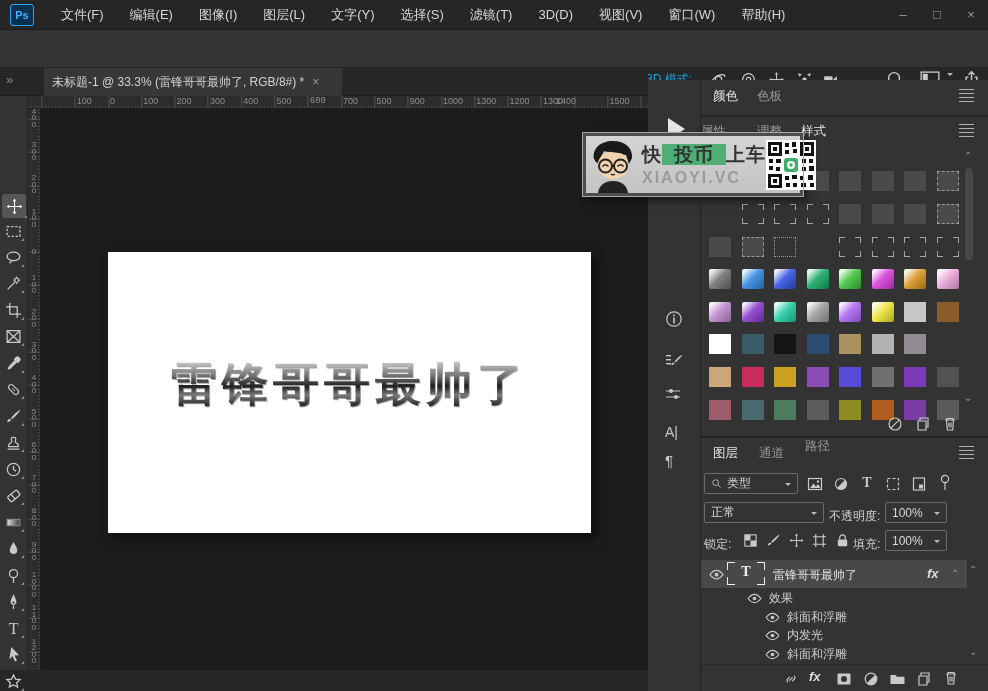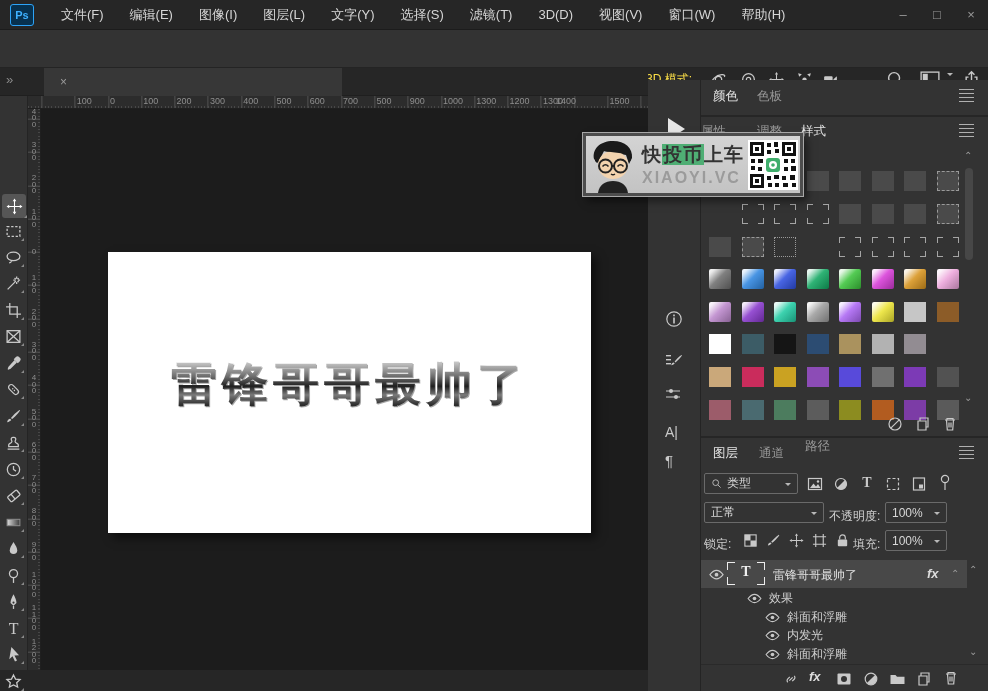--- a/index.html
+++ b/index.html
@@ -129,21 +129,21 @@
 
   
   #watermark{position:absolute;left:580px;top:116px;z-index:60;}
   #wmplay{position:absolute;left:88px;top:2px;width:0;height:0;
           border-left:17px solid rgba(255,255,255,.88);border-top:11px solid transparent;border-bottom:11px solid transparent;}
   #wmbanner{position:absolute;left:3px;top:17px;width:220px;height:63px;background:linear-gradient(#d4d4d4,#c3c3c3);
             border:3px solid #4d4d4d;outline:1px solid #a8a8a8;box-shadow:4px 5px 8px rgba(0,0,0,.5);
             display:flex;align-items:center;box-sizing:border-box;}
   #wmtext{flex:1;padding-left:2px;}
   #wmline1{font-size:19px;font-weight:bold;color:#333;letter-spacing:1px;white-space:nowrap;}
-  #wmline1 .hl{background:#4fae74;padding:0 1px;}
+  #wmline1 .hl{background:#4fae74;padding:0 12px;}
   #wmline2{font-size:16px;font-weight:bold;color:#9b9b9b;letter-spacing:2px;margin-top:1px;}
 </style>
 </head>
 <body>
 
 <div id="stage">
 
   <header id="menubar">
     <div class="pslogo">
       <span>Ps</span>
@@ -253,21 +253,21 @@
     <span class="obico" style="left:562px">
         <svg viewBox="0 0 16 16">
           <g class="icf">
             <rect x="4" y="2" width="1.4" height="12"></rect>
             <rect x="10.6" y="2" width="1.4" height="12"></rect>
           </g>
         </svg>
       </span>
     <span class="oblabel" style="left:607px;color:#b8b8b8">•••</span>
 
-    <span class="oblabel" style="left:646px;color:#fde047">3D 模式:</span>
+    <span class="oblabel" style="left:646px;color:#0ea5e9">3D 模式:</span>
     <span class="obico" style="left:710px">
         <svg viewBox="0 0 16 16">
           <circle class="ic" cx="8" cy="8" r="3"></circle>
           <path class="ic" d="M2.5 11C1 9 5 4 11 3.5c2.5-.2 3.5.6 2.5 2"></path>
         </svg>
       </span>
     <span class="obico" style="left:740px">
         <svg viewBox="0 0 16 16">
           <circle class="ic" cx="8" cy="8" r="5.5"></circle>
           <circle class="ic" cx="8" cy="8" r="2"></circle>
@@ -312,20 +312,21 @@
     <span class="obico" style="left:962px;top:40px;width:19px;height:19px">
         <svg viewBox="0 0 16 16">
           <path class="ic" d="M5.5 6H3.5v8.5h9V6h-2M8 10.5V1.5M5.5 4 8 1.5 10.5 4"></path>
         </svg>
       </span>
   </div>
 
   <div id="tabstrip">
     <span id="tab-overflow">»</span>
     <div id="doctab">
+      <span class="title">未标题-1 @ 33.3% (雷锋哥哥最帅了, RGB/8#) *</span>
       <span class="tabclose">×</span>
     </div>
   </div>
 
   <div id="toolbar">
     <div class="tool sel" style="top:98px">
         <svg viewBox="0 0 16 16">
           <g fill="#fff">
             <path d="M8 0.5 6.3 3h3.4zM8 15.5 9.7 13H6.3zM.5 8 3 6.3v3.4zM15.5 8 13 9.7V6.3z"></path>
             <path d="M7.5 2.5h1v11h-1zM2.5 7.5h11v1h-11z"></path>
@@ -449,21 +450,21 @@
 
   <div id="rcorner"></div>
   <div id="hruler">
       <span class="hlab" style="left: 48.7px;">100</span>
       <span class="hlab" style="left: 82px;">0</span>
       <span class="hlab" style="left: 115.3px;">100</span>
       <span class="hlab" style="left: 148.6px;">200</span>
       <span class="hlab" style="left: 181.9px;">300</span>
       <span class="hlab" style="left: 215.2px;">400</span>
       <span class="hlab" style="left: 248.5px;">500</span>
-      <span class="hlab" style="left: 281.8px;">600</span>
+      <span class="hlab" style="left: 281.8px; font-family: Liberation Mono, monospace;">600</span>
       <span class="hlab" style="left: 315.1px;">700</span>
       <span class="hlab" style="left: 348.4px;">500</span>
       <span class="hlab" style="left: 381.7px;">900</span>
       <span class="hlab" style="left: 415px;">1000</span>
       <span class="hlab" style="left: 448.3px;">1300</span>
       <span class="hlab" style="left: 481.6px;">1200</span>
       <span class="hlab" style="left: 514.9px;">1300</span>
       <span class="hlab" style="left: 528px;">1400</span>
       <span class="hlab" style="left: 581.5px;">1500</span>
     </div>

